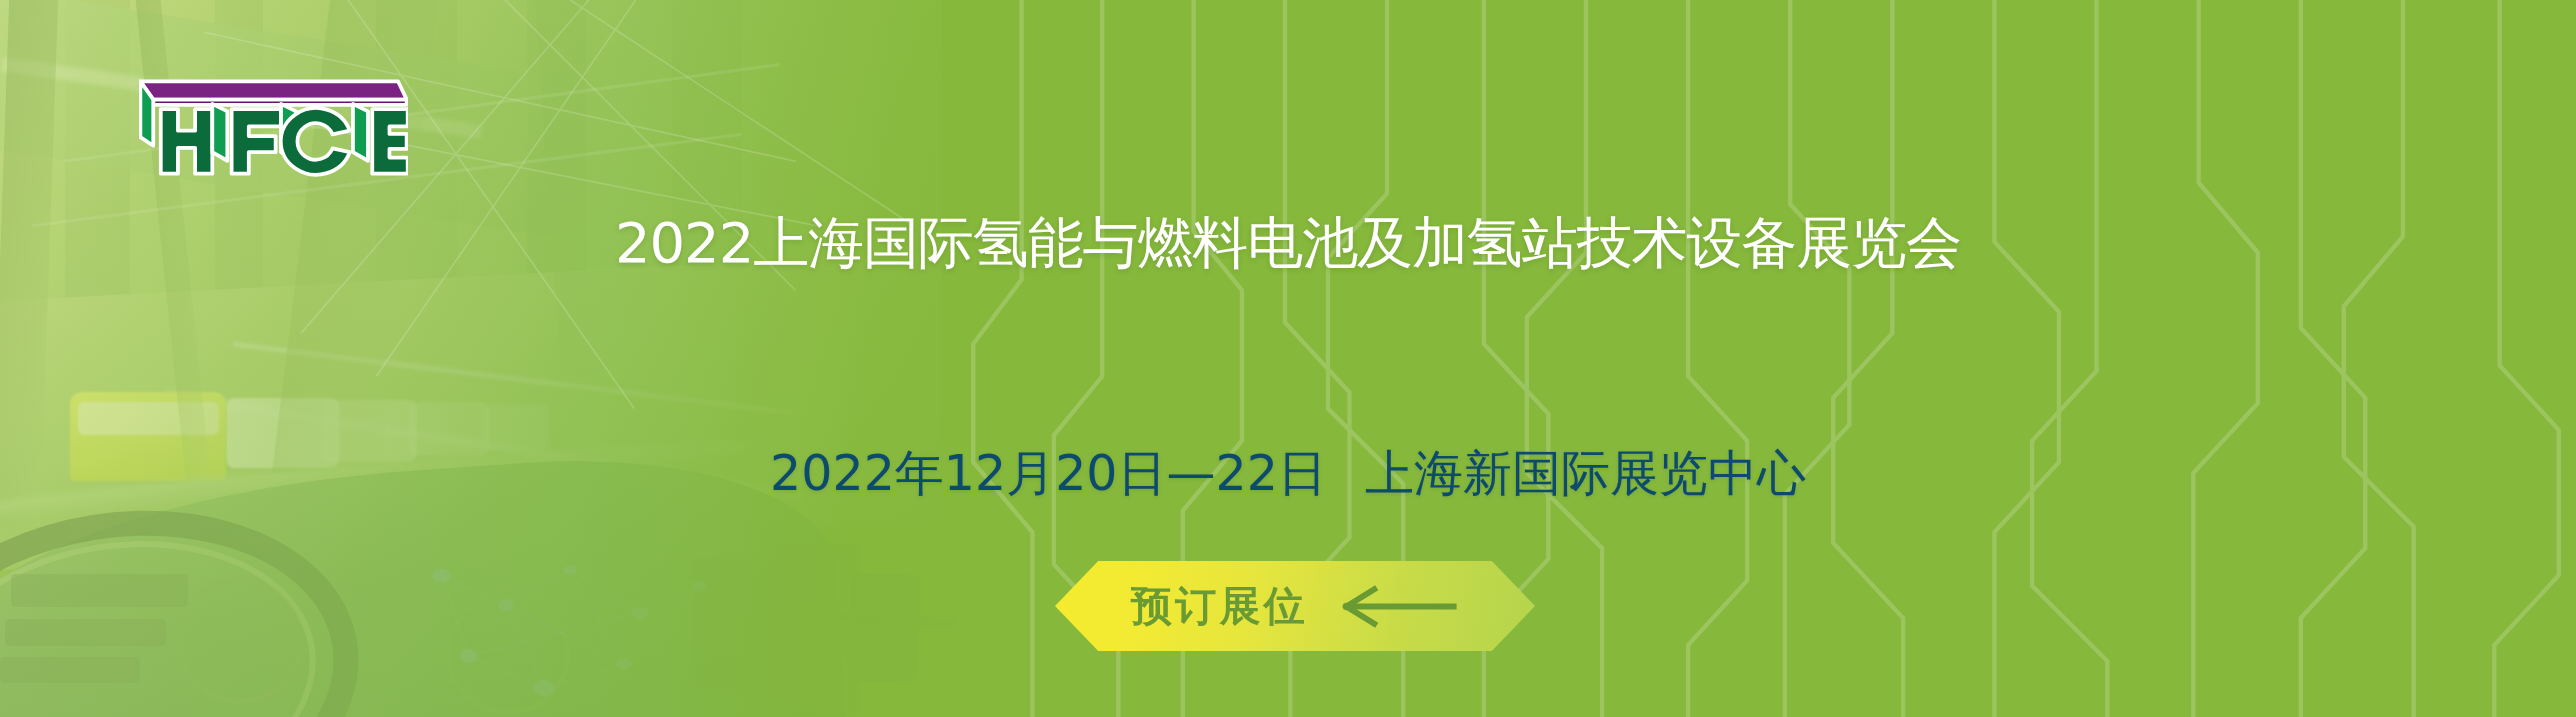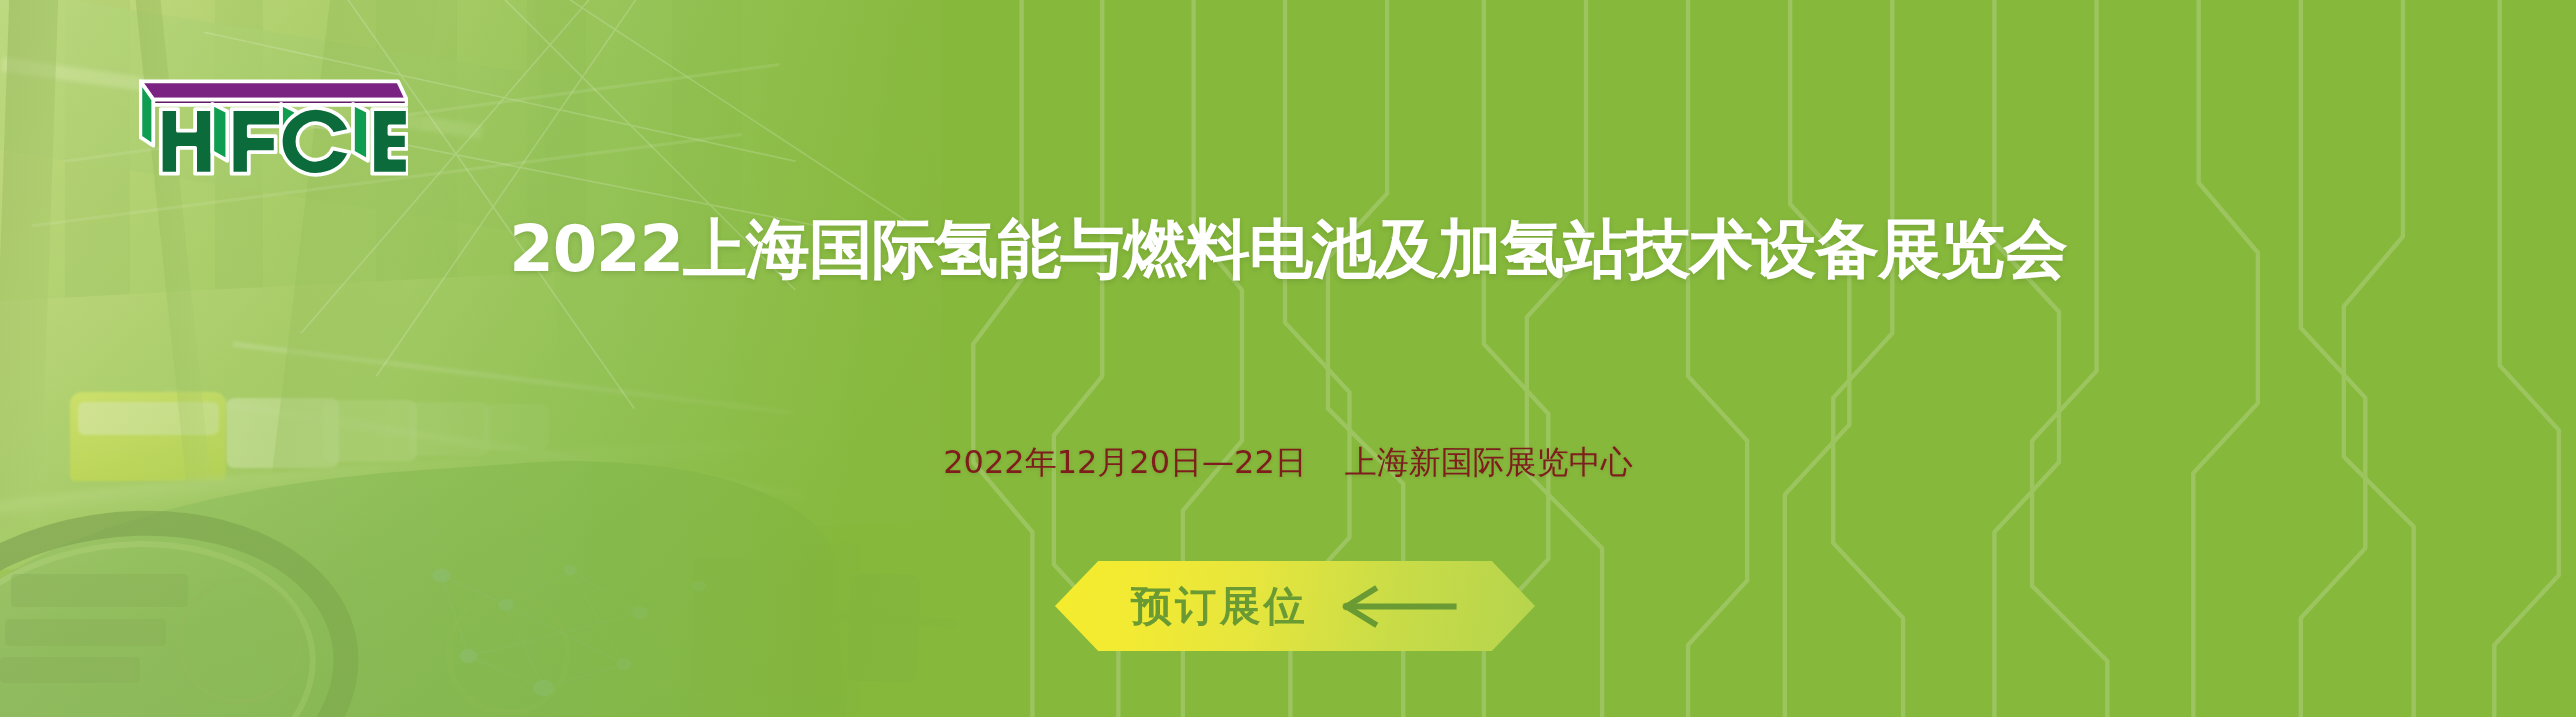--- a/index.html
+++ b/index.html
@@ -153,33 +153,33 @@
   
   .logo{
     position:absolute; left:139px; top:77px; width:269px; height:102px;
   }
 
   
   .title{
     position:absolute; left:50%; top:206px; transform:translateX(-50%);
     white-space:nowrap;
     font-family:"DejaVu Sans","Liberation Sans",sans-serif;
-    font-weight:700;
-    font-size:64px;
+    font-weight:400;
+    font-size:56px;
     letter-spacing:-1.1px;
     color:#ffffff;
     text-shadow:0 1.6px 5.4px rgba(60,95,25,.22);
   }
   .subline{
     position:absolute; left:50%; top:441px; transform:translateX(-50%);
     white-space:nowrap;
     font-family:"DejaVu Sans","Liberation Sans",sans-serif;
     font-weight:400;
-    font-size:32px;
-    color:#7f1d1d;
+    font-size:49px;
+    color:#0c4a6e;
     text-shadow:0 1.1px 3.8px rgba(60,95,25,.2);
   }
   .subline .gap{ display:inline-block; width:38px; }
 
   
   .cta-wrap{
     position:absolute; left:1055px; top:561px; width:480px; height:90px;
   }
   .cta{
     position:absolute; inset:0;

